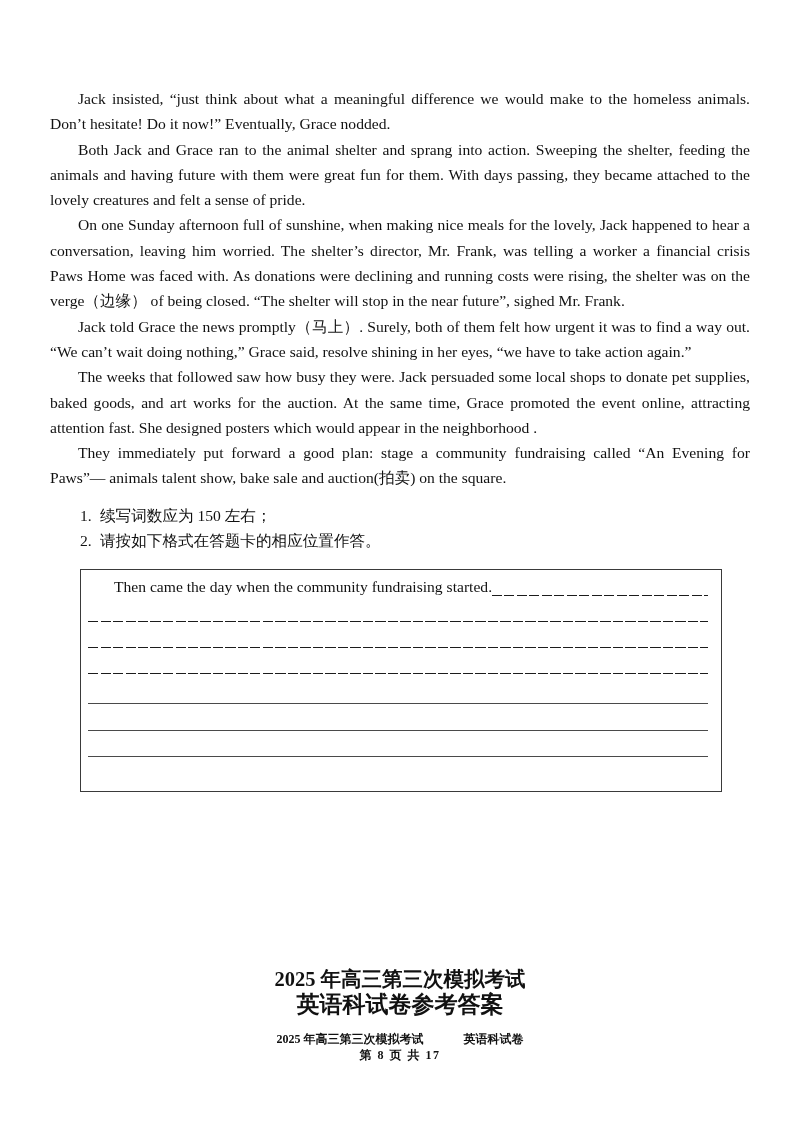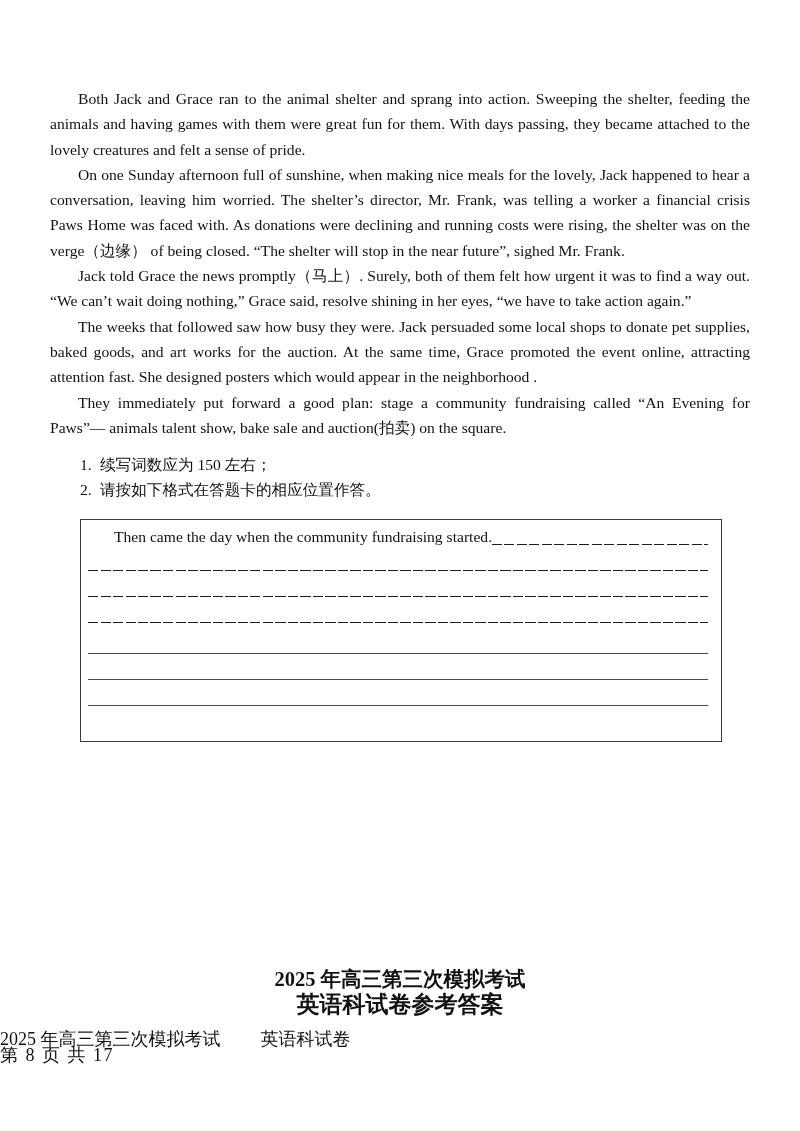--- a/index.html
+++ b/index.html
@@ -51,33 +51,35 @@
     top:966px;left:0;width:100%;
     text-align:center;
     font-weight:bold;
     line-height:26px;
   }
   .title-line1{font-size:20.5px;}
   .title-line2{font-size:23px;}
   .footer{
     position:absolute;
     top:1032px;left:0;width:100%;
-    font-weight:normal;
-    font-size:18px;line-height:15.5px;
+    text-align:center;
+    font-weight:bold;
+    font-size:12px;line-height:15.5px;
   }
   .footer-gap{display:inline-block;width:40px;}
   .footer-page{letter-spacing:1.5px;}
 </style>
 </head>
 <body>
 
 <div class="page">
 
   <div class="content">
-    <p>Both Jack and Grace ran to the animal shelter and sprang into action. Sweeping the shelter, feeding the animals and having games with them were great fun for them. With days passing, they became attached to the lovely creatures and felt a sense of pride.</p>
+    <p>Jack insisted, “just think about what a meaningful difference we would make to the homeless animals. Don’t hesitate! Do it now!” Eventually, Grace nodded.</p>
+    <p>Both Jack and Grace ran to the animal shelter and sprang into action. Sweeping the shelter, feeding the animals and having future with them were great fun for them. With days passing, they became attached to the lovely creatures and felt a sense of pride.</p>
     <p>On one Sunday afternoon full of sunshine, when making nice meals for the lovely, Jack happened to hear a conversation, leaving him worried. The shelter’s director, Mr. Frank, was telling a worker a financial crisis Paws Home was faced with. As donations were declining and running costs were rising, the shelter was on the verge（边缘） of being closed. “The shelter will stop in the near future”, sighed Mr. Frank.</p>
     <p>Jack told Grace the news promptly（马上）. Surely, both of them felt how urgent it was to find a way out. “We can’t wait doing nothing,” Grace said, resolve shining in her eyes, “we have to take action again.”</p>
     <p>The weeks that followed saw how busy they were. Jack persuaded some local shops to donate pet supplies, baked goods, and art works for the auction. At the same time, Grace promoted the event online, attracting attention fast. She designed posters which would appear in the neighborhood .</p>
     <p>They immediately put forward a good plan: stage a community fundraising called “An Evening for Paws”— animals talent show, bake sale and auction(拍卖) on the square.</p>
 
     <div class="notes">
       <div class="note-row">
         <span class="note-label">1.</span>
         <span class="note-text">续写词数应为 150 左右；</span>
       </div>

